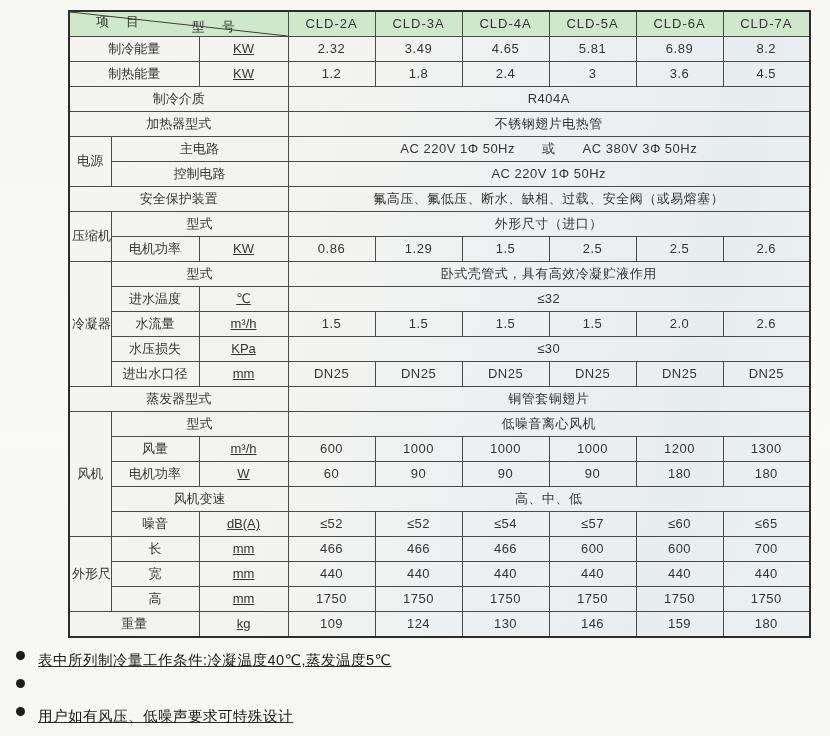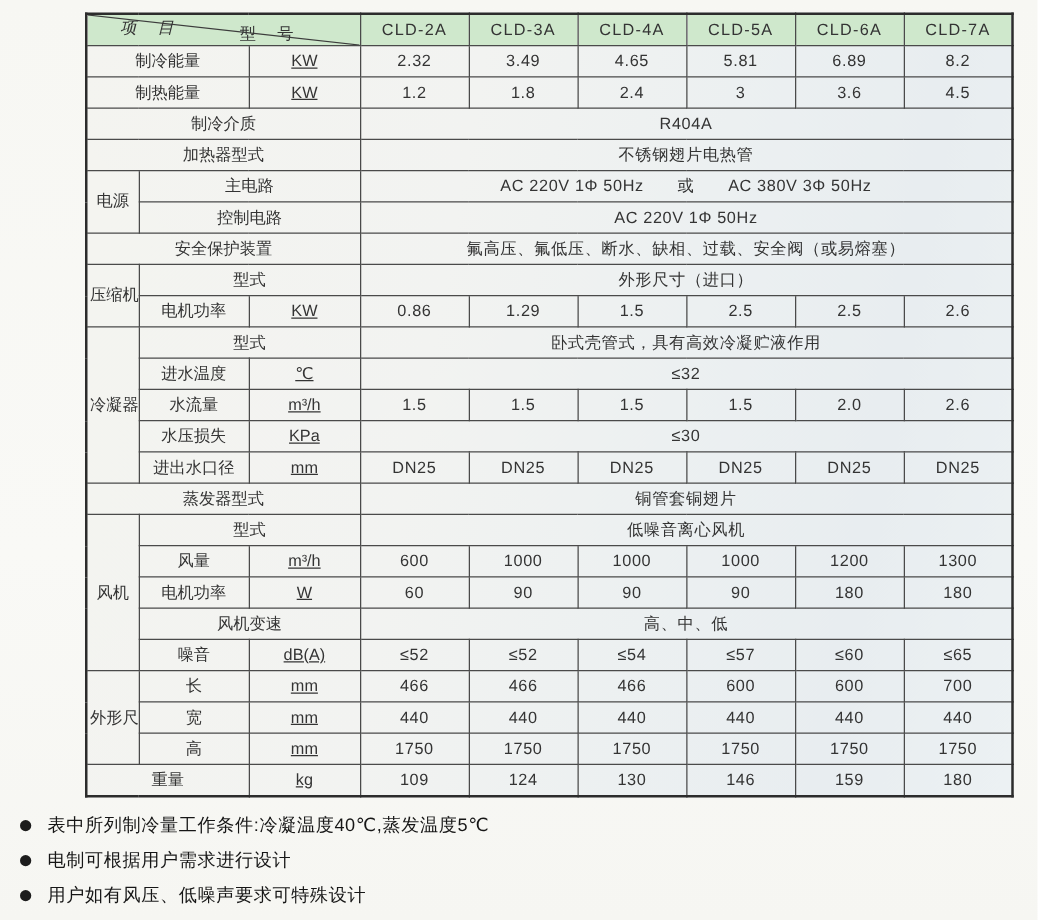--- a/index.html
+++ b/index.html
@@ -22,23 +22,23 @@
     font-size:13px;line-height:1.1;
     color:#343434;white-space:nowrap;overflow:hidden;
   }
   td.hdr{background:#cfe8cc;height:49px;font-size:13px;color:#2e2e2e;letter-spacing:1px;}
   td.grp,td.lbl{font-size:13.5px;color:#1f1f1f;}
   td.unit{font-size:12.5px;color:#2f2f2f;text-decoration:underline;}
   td.val{font-size:12.5px;color:#3c3c3c;letter-spacing:0.5px;}
   td.corner{position:relative;padding:0;}
   td.corner svg{position:absolute;left:0;top:0;width:100%;height:100%;display:block;}
   td.corner .ct{position:absolute;top:8px;left:56%;letter-spacing:2px;}
-  td.corner .cb{position:absolute;bottom:7px;left:12%;letter-spacing:2px;font-style:italic;}
+  td.corner .cb{position:absolute;bottom:7px;left:12%;letter-spacing:2px;}
   .notes{position:absolute;left:16px;top:651px;}
-  .note{display:flex;align-items:center;margin-bottom:9px;height:19px;}
+  .note{display:flex;align-items:flex-start;margin-bottom:9px;height:19px;text-decoration:underline;}
   .note .dot{
     width:9px;height:9px;border-radius:50%;background:#1c1c1c;
     margin:0 13px 0 0;flex:0 0 auto;
   }
   .note .txt{font-size:14.5px;color:#161616;letter-spacing:0.5px;}
 </style>
 </head>
 <body>
 
 <table class="spec">
@@ -247,19 +247,18 @@
     </tbody>
 </table>
 
 <div class="notes">
   <div class="note">
     <span class="dot"></span>
     <span class="txt">表中所列制冷量工作条件:冷凝温度40℃,蒸发温度5℃</span>
   </div>
   <div class="note">
     <span class="dot"></span>
-    <span class="txt">电制可根据用户需求进行设计</span>
   </div>
   <div class="note">
     <span class="dot"></span>
     <span class="txt">用户如有风压、低噪声要求可特殊设计</span>
   </div>
 </div>
 
 </body></html>

